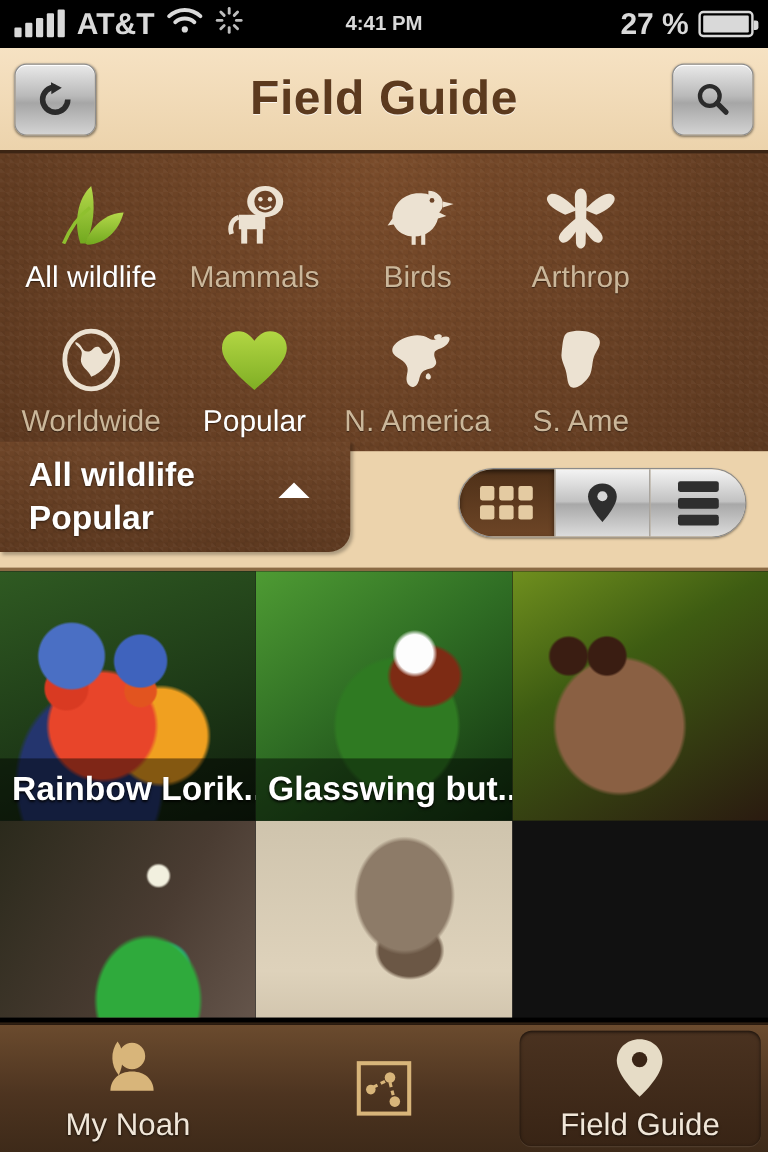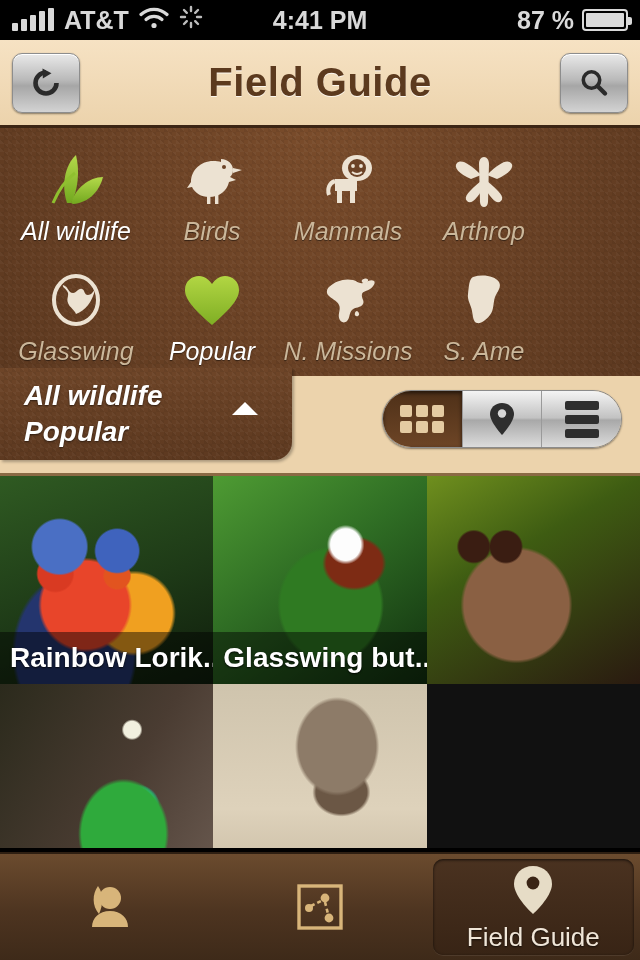--- a/index.html
+++ b/index.html
@@ -11,21 +11,21 @@
   
   .statusbar { position:relative; height:40px; background:#000; color:#d9d9d9;
     display:flex; align-items:center; padding:0 12px; font-size:25px; font-weight:bold; }
   .sb-left { display:flex; align-items:center; gap:10px; }
   .sig { display:flex; align-items:flex-end; gap:3px; height:22px; }
   .sig i { display:block; width:6px; background:#d9d9d9; border-radius:1px; }
   .sig i:nth-child(1){height:8px}.sig i:nth-child(2){height:12px}
   .sig i:nth-child(3){height:16px}.sig i:nth-child(4){height:20px}
   .sig i:nth-child(5){height:23px}
   .carrier { font-size:25px; letter-spacing:0px; }
-  .sb-center { position:absolute; left:0; right:0; text-align:center; font-size:25px; }
+  .sb-center { position:absolute; left:0; right:0; text-align:center; font-size:17px; }
   .sb-right { margin-left:auto; display:flex; align-items:center; gap:8px; z-index:2;}
   .batt { width:46px; height:22px; border:2px solid #d9d9d9; border-radius:4px;
     position:relative; padding:2px; }
   .batt::after { content:""; position:absolute; right:-6px; top:6px; width:4px; height:8px;
     background:#d9d9d9; border-radius:0 2px 2px 0; }
   .batt span { display:block; height:100%; background:#d9d9d9; border-radius:1px; }
 
   
   .navbar { position:relative; height:88px;
     background:linear-gradient(#f6e2c3,#ecd3ac);
@@ -43,21 +43,21 @@
   .navbtn.left { left:12px; } .navbtn.right { right:12px; }
 
   
   .catpanel { position:relative; background:#6b4226;
     background-image:
       linear-gradient(45deg, rgba(255,255,255,.030) 25%, transparent 25%, transparent 75%, rgba(255,255,255,.030) 75%),
       linear-gradient(45deg, rgba(0,0,0,.055) 25%, transparent 25%, transparent 75%, rgba(0,0,0,.055) 75%),
       radial-gradient(ellipse at 50% 0%, #7a4c2b, #5d3920 85%);
     background-size:8px 8px, 8px 8px, 100% 100%;
     background-position:0 0, 4px 4px, 0 0;
-    padding-top:8px;font-style:italic; }
+    padding-top:8px; }
   .catrow { display:flex; height:120px; padding-left:8px; }
   .cat { width:136px; flex:0 0 136px; display:flex; flex-direction:column;
     align-items:center; justify-content:center; gap:4px; }
   .cat .ic { height:66px; display:flex; align-items:center; justify-content:center; }
   .cat .lb { font-size:25px; color:#cbb79a; text-shadow:0 1px 1px rgba(0,0,0,.5); white-space:nowrap; }
   .cat.sel .lb { color:#ffffff; }
 
   
   .filterwrap { position:relative; height:100px; background:#ecd3ac;
     border-bottom:3px solid #8a6a44; }
@@ -192,21 +192,21 @@
             <line x1="5" y1="5" x2="7.8" y2="7.8"></line>
               <line x1="16.2" y1="16.2" x2="19" y2="19"></line>
             <line x1="5" y1="19" x2="7.8" y2="16.2"></line>
               <line x1="16.2" y1="7.8" x2="19" y2="5"></line>
           </g>
         </svg>
       </span>
     </div>
     <div class="sb-center">4:41 PM</div>
     <div class="sb-right">
-      <span>87 %</span>
+      <span>27 %</span>
       <span class="batt">
           <span></span>
         </span>
     </div>
   </div>
 
   <div class="navbar">
     <div class="navbtn left">
       <svg width="34" height="34" viewBox="0 0 34 34">
         <path d="M17 6.5 A10.5 10.5 0 1 0 27.5 17" stroke="#2b2b2b" stroke-width="4.6" fill="none" stroke-linecap="butt"></path>
@@ -239,71 +239,71 @@
             <path d="M8 52 C14 38 22 28 30 22" stroke="#8fc02f" stroke-width="3" fill="none"></path>
           </svg>
         </span>
         <span class="lb">All wildlife</span>
       </div>
 
 
       <div class="cat">
         <span class="ic">
           <svg width="62" height="58" viewBox="0 0 62 58" fill="#ece2d2">
-            <path d="M40 8 c7 0 12 5 12 11 0 3-1 5-3 7 l6 3 -7 2 c-2 9-10 15-20 15 -8 0-14-4-17-10 l-5 1 4-6 c0-12 10-21 22-21 3 0 6 0 8 1z"></path>
-            <circle cx="43" cy="16" r="2" fill="#6b4226"></circle>
-            <path d="M52 17 l9 2 -9 3z"></path>
-            <rect x="26" y="44" width="3.4" height="9"></rect>
-              <rect x="34" y="44" width="3.4" height="9"></rect>
-          </svg>
-        </span>
-        <span class="lb">Birds</span>
-      </div>
-
-      <div class="cat">
-        <span class="ic">
-          <svg width="62" height="58" viewBox="0 0 62 58" fill="#ece2d2">
             <path d="M40 4 c9 0 15 6 15 13 0 7-6 13-15 13 -9 0-15-6-15-13 0-7 6-13 15-13z"></path>
             <circle cx="40" cy="17" r="9" fill="#6b4226"></circle>
             <circle cx="36" cy="15" r="1.9" fill="#ece2d2"></circle>
               <circle cx="44" cy="15" r="1.9" fill="#ece2d2"></circle>
             <path d="M35 21 q5 4 10 0" stroke="#ece2d2" stroke-width="1.8" fill="none"></path>
             <path d="M18 28 l22 0 0 12 -22 0z"></path>
             <rect x="20" y="38" width="5" height="14"></rect>
               <rect x="33" y="38" width="5" height="14"></rect>
             <path d="M18 30 c-6 2-8 8-6 14" stroke="#ece2d2" stroke-width="4" fill="none"></path>
           </svg>
         </span>
         <span class="lb">Mammals</span>
       </div>
 
       <div class="cat">
         <span class="ic">
           <svg width="62" height="58" viewBox="0 0 62 58" fill="#ece2d2">
+            <path d="M40 8 c7 0 12 5 12 11 0 3-1 5-3 7 l6 3 -7 2 c-2 9-10 15-20 15 -8 0-14-4-17-10 l-5 1 4-6 c0-12 10-21 22-21 3 0 6 0 8 1z"></path>
+            <circle cx="43" cy="16" r="2" fill="#6b4226"></circle>
+            <path d="M52 17 l9 2 -9 3z"></path>
+            <rect x="26" y="44" width="3.4" height="9"></rect>
+              <rect x="34" y="44" width="3.4" height="9"></rect>
+          </svg>
+        </span>
+        <span class="lb">Birds</span>
+      </div>
+
+      <div class="cat">
+        <span class="ic">
+          <svg width="62" height="58" viewBox="0 0 62 58" fill="#ece2d2">
             <path d="M28 24 c-12-12-20-16-24-12 -4 4 2 11 14 16z"></path>
             <path d="M34 24 c12-12 20-16 24-12 4 4-2 11-14 16z"></path>
             <path d="M28 30 c-12 10-18 16-14 20 4 4 10-2 16-13z"></path>
             <path d="M34 30 c12 10 18 16 14 20 -4 4-10-2-16-13z"></path>
             <path d="M31 6 c3 0 5 3 5 7 l-1 38 c0 3-2 5-4 5 -2 0-4-2-4-5 l-1-38 c0-4 2-7 5-7z"></path>
           </svg>
         </span>
         <span class="lb">Arthrop</span>
       </div>
     </div>
 
     <div class="catrow">
       <div class="cat">
         <span class="ic">
           <svg width="62" height="58" viewBox="0 0 62 58">
             <ellipse cx="31" cy="29" rx="22" ry="24" fill="none" stroke="#ece2d2" stroke-width="4"></ellipse>
             <path d="M18 14 c6 2 5 8 10 8 4 0 5-5 9-4 3 1 2 6 6 6 3 0 5-3 7-6
                      -2 12-10 22-19 25 -2-5-6-6-8-11 -2-5 2-8-1-12 -2-3-5-4-4-6z" fill="#ece2d2"></path>
           </svg>
         </span>
-        <span class="lb">Glasswing</span>
+        <span class="lb">Worldwide</span>
       </div>
 
 
       <div class="cat sel">
         <span class="ic">
           <svg width="62" height="58" viewBox="0 0 62 58">
             <defs>
                 <linearGradient id="hg" x1="0" y1="0" x2="0" y2="1">
               <stop offset="0" stop-color="#b2d643"></stop>
                   <stop offset="1" stop-color="#7fae24"></stop>
@@ -319,21 +319,21 @@
       <div class="cat">
         <span class="ic">
           <svg width="62" height="58" viewBox="0 0 62 58" fill="#ece2d2">
             <path d="M12 16 c6-6 16-9 24-7 4 1 6 4 10 3 4-1 8-4 11-2 2 2-1 6-4 8
                      -3 2-7 2-8 5 -1 4 3 7 1 10 -2 4-8 3-11 6 -3 3-2 8-5 11 -3 3-7 1-8-3
                      -1-5 2-9 0-13 -2-5-8-6-11-10 -2-3-1-6 1-8z"></path>
             <path d="M47 8 c2-1 5 0 4 2 -1 2-5 3-6 1 -1-2 1-3 2-3z"></path>
             <path d="M40 40 c2 1 3 4 1 5 -2 1-4-1-3-3 0-1 1-2 2-2z"></path>
           </svg>
         </span>
-        <span class="lb">N. Missions</span>
+        <span class="lb">N. America</span>
       </div>
 
       <div class="cat">
         <span class="ic">
           <svg width="62" height="58" viewBox="0 0 62 58" fill="#ece2d2">
             <path d="M20 6 c10-3 22-1 26 5 3 5-2 10-4 15 -2 6-1 13-5 18 -4 5-9 9-13 8
                      -4-1-4-7-5-12 -1-6-5-11-4-17 1-8 1-15 5-17z"></path>
           </svg>
         </span>
         <span class="lb">S. Ame</span>
@@ -399,20 +399,21 @@
 
   <div class="tabbar">
     <div class="tab">
       <span class="ti">
         <svg width="62" height="52" viewBox="0 0 62 52">
           <path d="M22 4 c-6 8-6 20 1 28 4-9 5-20-1-28z" fill="#d8b57a"></path>
           <circle cx="34" cy="16" r="11" fill="#d8b57a"></circle>
           <path d="M34 29 c-11 0-18 7-18 16 l36 0 c0-9-7-16-18-16z" fill="#d8b57a"></path>
         </svg>
       </span>
+      <span class="tl">My Noah</span>
     </div>
     <div class="tab">
       <span class="ti">
         <svg width="58" height="52" viewBox="0 0 58 52">
           <rect x="8" y="4" width="42" height="42" fill="none" stroke="#d8b57a" stroke-width="3.4"></rect>
           <circle cx="18" cy="26" r="4" fill="#d8b57a"></circle>
           <circle cx="34" cy="16" r="4.4" fill="#d8b57a"></circle>
           <circle cx="38" cy="36" r="4.4" fill="#d8b57a"></circle>
           <line x1="20" y1="24" x2="32" y2="18" stroke="#d8b57a" stroke-width="2.6" stroke-dasharray="4 3"></line>
           <line x1="34" y1="20" x2="37" y2="32" stroke="#d8b57a" stroke-width="2.6" stroke-dasharray="4 3"></line>

